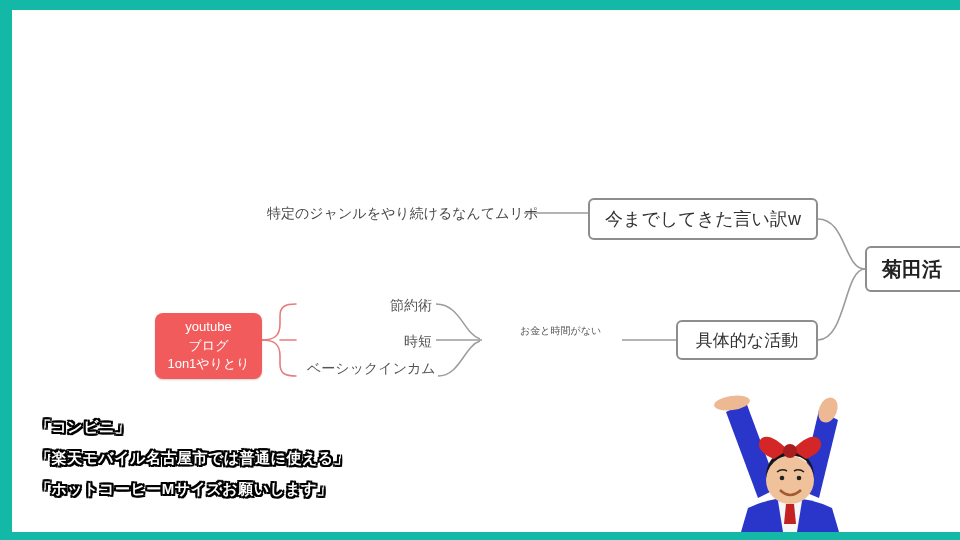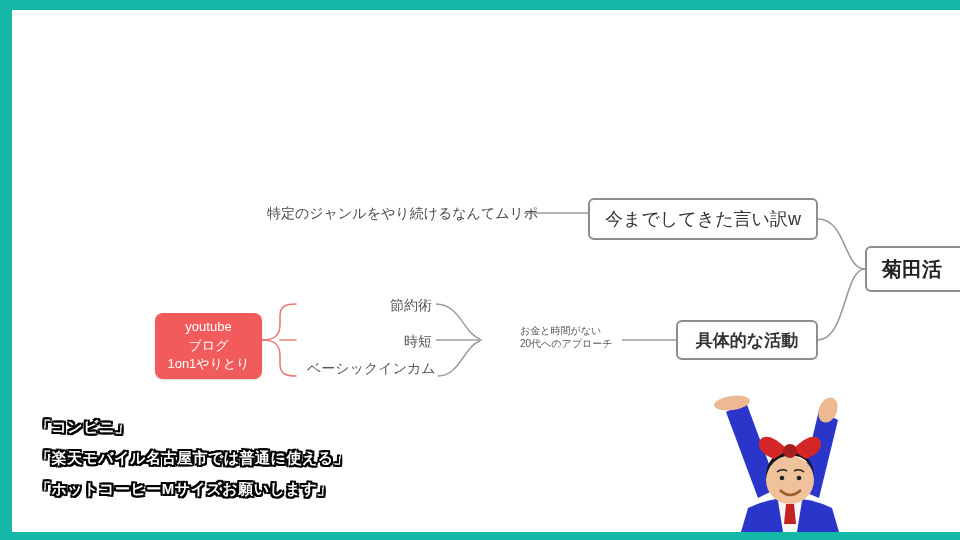--- a/index.html
+++ b/index.html
@@ -17,21 +17,21 @@
 
   .leaf-text {
     position:absolute; font-size:14px; color:#4a4a4a; white-space:nowrap;
   }
   .node-box {
     position:absolute; border:2px solid #8d8d8d; border-radius:6px; background:#fff;
     display:flex; align-items:center; justify-content:center;
     color:#333; white-space:nowrap;
   }
   .box-excuses { left:576px; top:188px; width:230px; height:42px; font-size:18px;text-align:center; }
-  .box-activity { left:664px; top:310px; width:142px; height:40px; font-size:17px;font-weight:bold; }
+  .box-activity { left:664px; top:310px; width:142px; height:40px; font-size:17px; }
   .box-root {
     left:853px; top:236px; width:130px; height:46px;
     justify-content:flex-start; padding-left:15px;
     font-size:20px; font-weight:bold; color:#222;
   }
   .topic-node {
     position:absolute; left:143px; top:297px; width:107px; height:66px;
     background:#f25b5b; border-radius:8px; color:#fff;
     display:flex; flex-direction:column; align-items:center; justify-content:center;
     font-size:13px; line-height:1.45; box-shadow:0 1px 2px rgba(0,0,0,.18);margin-top:6px;
@@ -90,21 +90,20 @@
       <span>ブログ</span>
       <span>1on1やりとり</span>
     </div>
 
     <div class="child-text child-0">節約術</div>
     <div class="child-text child-1">時短</div>
     <div class="child-text child-2">ベーシックインカム</div>
 
     <div class="approach">
       <div>お金と時間がない</div>
-      <div>20代へのアプローチ</div>
     </div>
 
     <div class="node-box box-activity">具体的な活動</div>
 
     <div class="captions">
       <div class="caption-line">「コンビニ」</div>
       <div class="caption-line">「楽天モバイル名古屋市では普通に使える」</div>
       <div class="caption-line">「ホットコーヒーMサイズお願いします」</div>
     </div>
 

